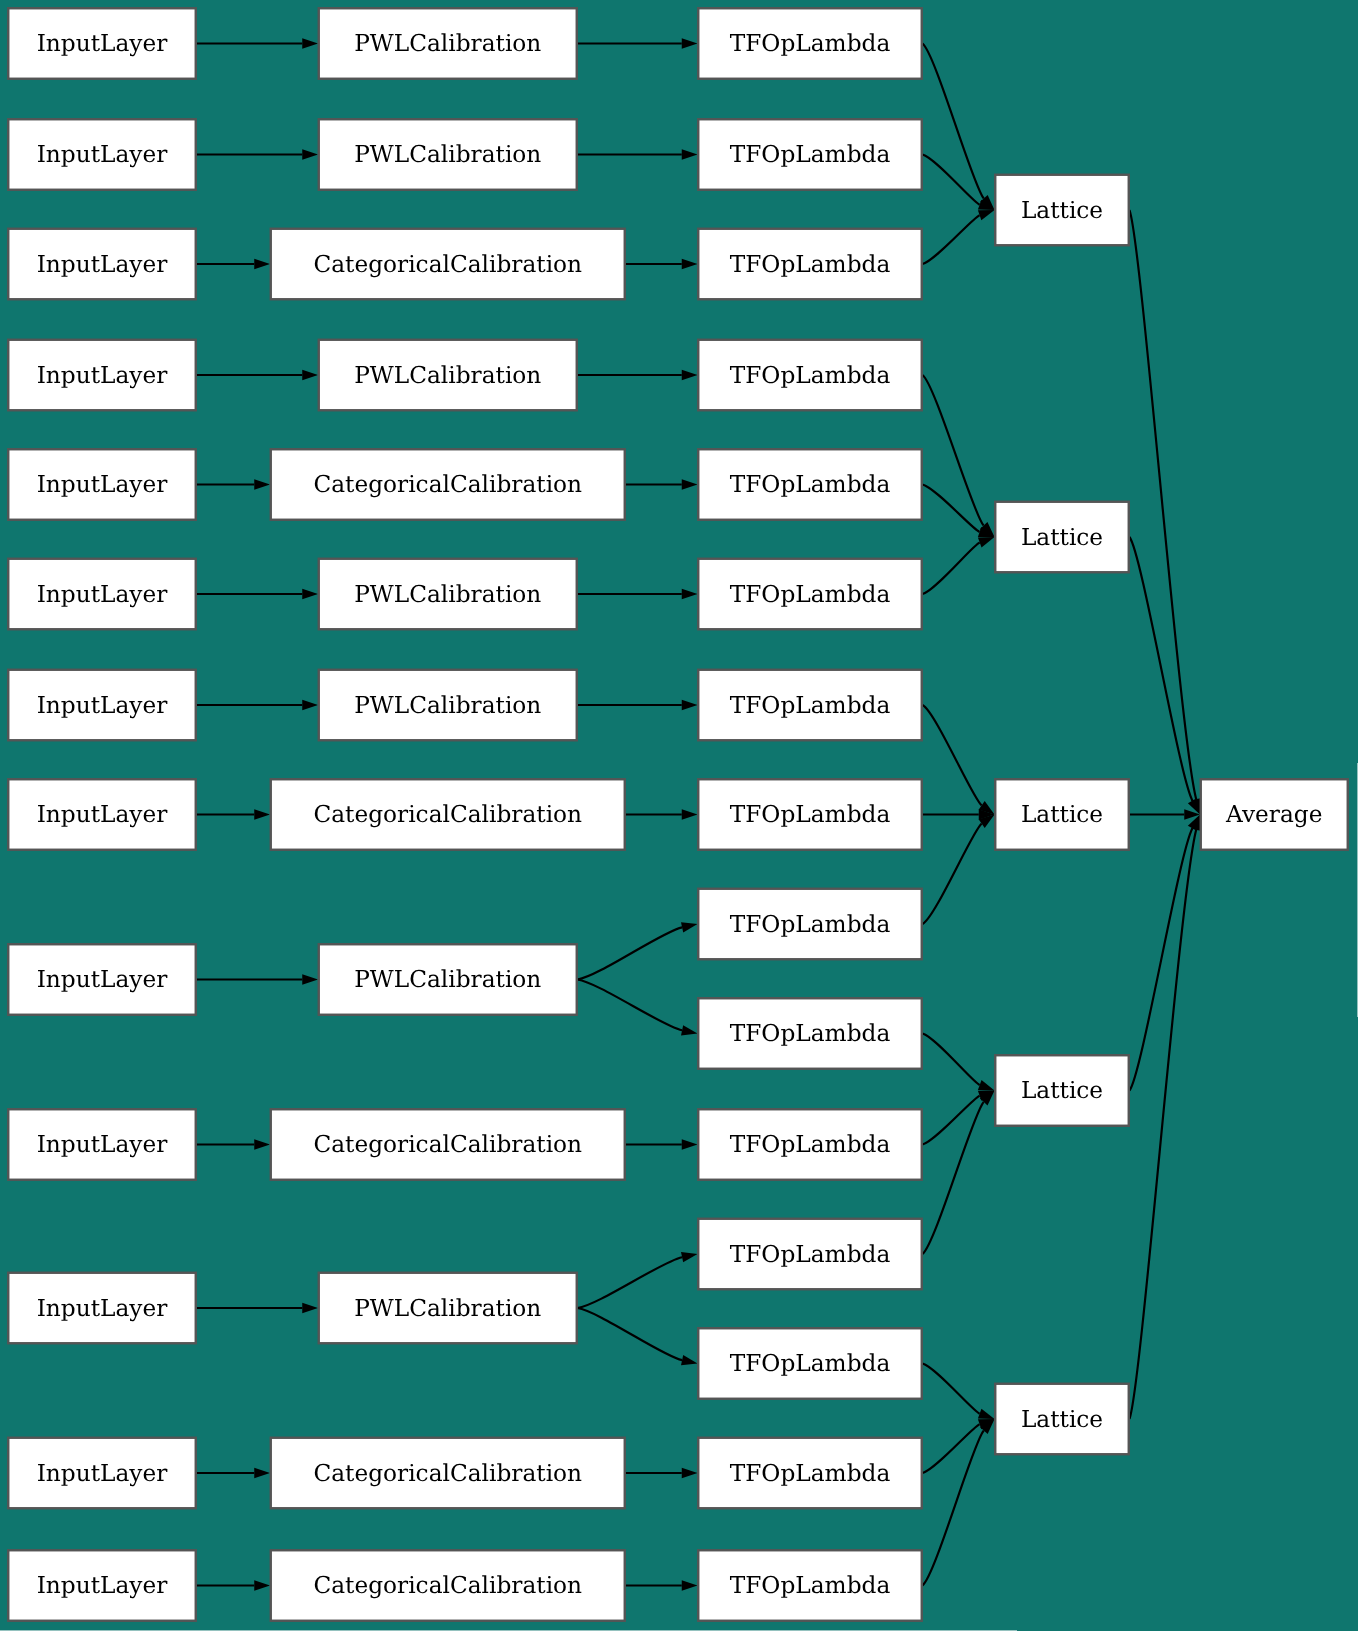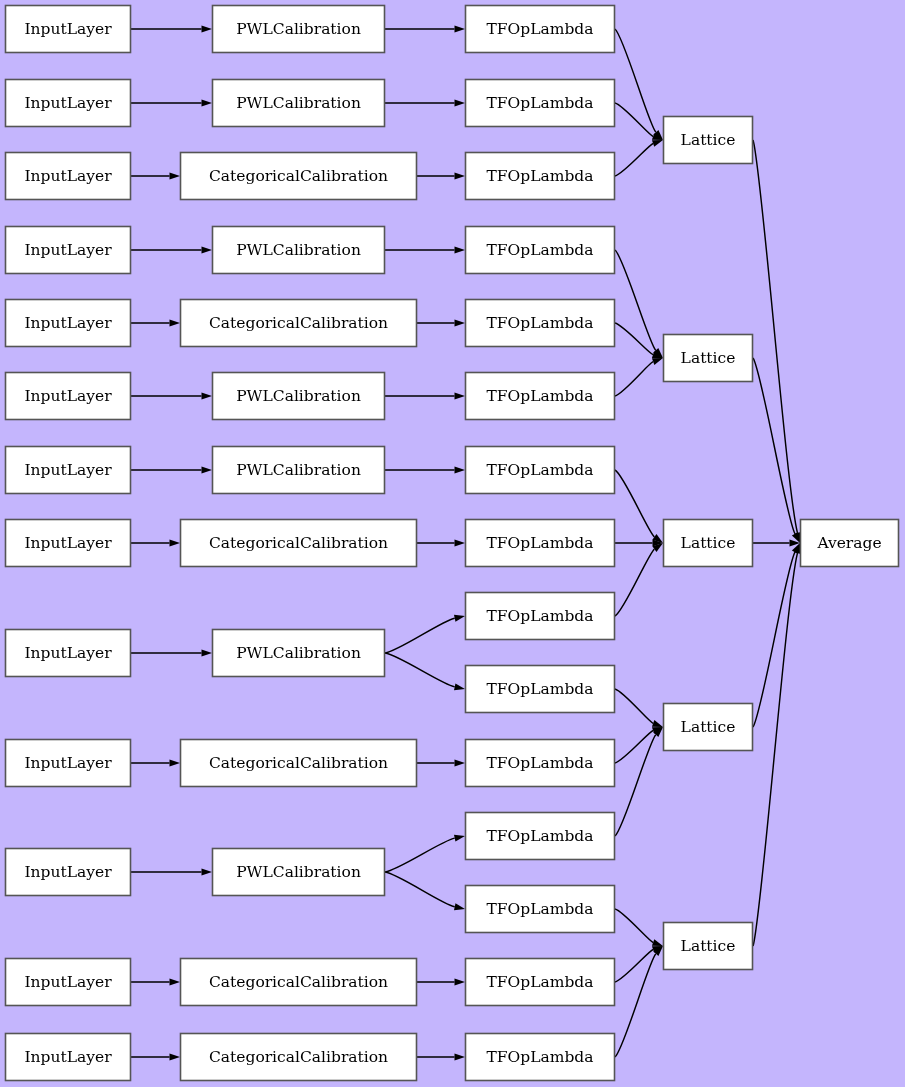--- a/index.html
+++ b/index.html
@@ -1,19 +1,19 @@
 <!DOCTYPE html>
 <html><head>
 <meta charset="utf-8">
 <style>
   html,body{margin:0;padding:0;background:#ffffff;}
   #canvas{
     position:relative;
     width:905px;height:1087px;
-    background:#c4b5fd;
+    background:#0f766e;
     font-family:"DejaVu Serif", serif;
     overflow:hidden;
   }
   svg#graph{position:absolute;left:0;top:0;width:905px;height:1087px;}
   .node-rect{fill:#ffffff;stroke:#555555;stroke-width:1.6;}
   .node-label{
     font-family:"DejaVu Serif", serif;
     font-size:15.5px;
     fill:#000000;
     text-anchor:middle;

